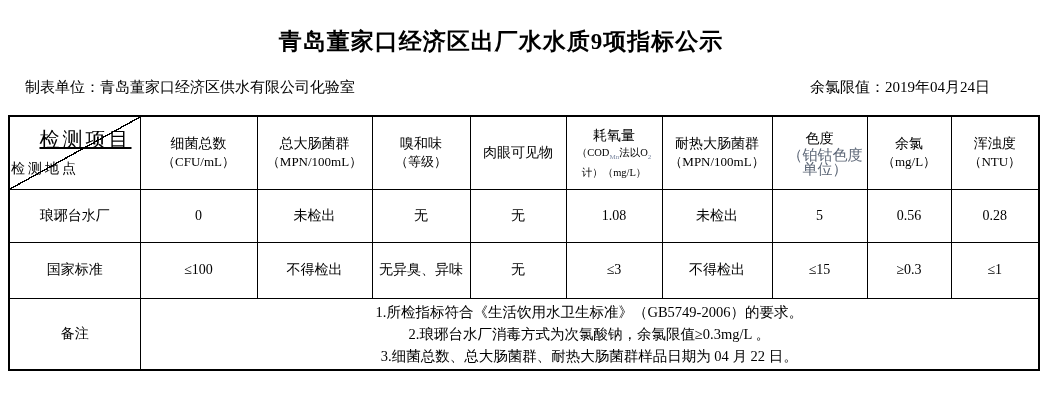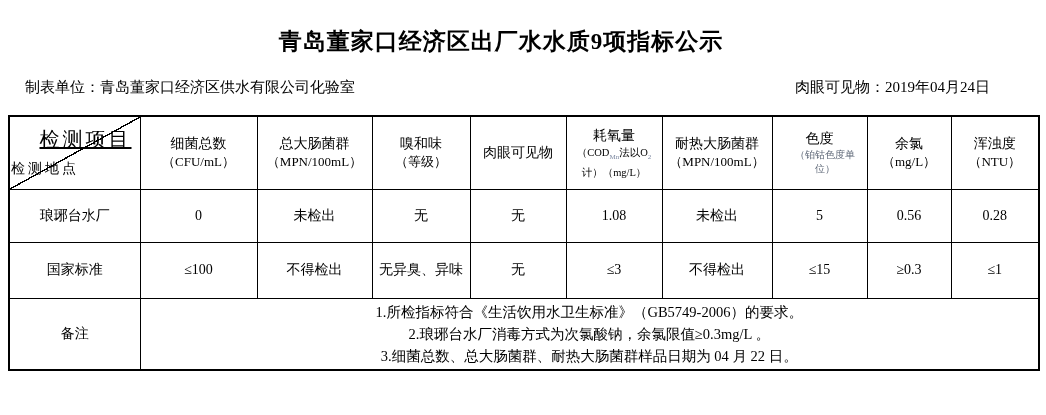--- a/index.html
+++ b/index.html
@@ -43,21 +43,21 @@
     padding: 2px;
     overflow: hidden;
   }
   tr.header-row td { height: 73px; }
   tr.data-row-1 td { height: 53px; }
   tr.data-row-2 td { height: 56px; }
   tr.remarks-row td { height: 69px; }
 
   .hdr-name { font-size: 14px; line-height: 19px; }
   .hdr-unit { font-size: 13px; line-height: 18px; text-align: center; }
-  .hdr-unit-small { font-size: 10px; line-height: 14px; color: #5c6676; margin-left: 11px; }
+  .hdr-unit-small { font-size: 15px; line-height: 14px; color: #5c6676; margin-left: 11px; }
   .cod-unit { font-size: 10.5px; line-height: 15px; }
   .cod-sub {
     font-size: 7px; vertical-align: sub; color: #7b87a0;
   }
 
   
   td.corner-cell {
     position: relative;
     padding: 0;
     background-image: linear-gradient(to bottom right,
@@ -82,21 +82,21 @@
 </style>
 </head>
 <body>
 
 <div class="page">
 
   <div class="title">青岛董家口经济区出厂水水质9项指标公示</div>
 
   <div class="meta-row">
     <span class="meta-left">制表单位：青岛董家口经济区供水有限公司化验室</span>
-    <span class="meta-right">肉眼可见物：2019年04月24日</span>
+    <span class="meta-right">余氯限值：2019年04月24日</span>
   </div>
 
   <table class="report">
     <colgroup>
       <col style="width:131px">
         <col style="width:117px">
         <col style="width:115px">
       <col style="width:98px">
         <col style="width:96px">
         <col style="width:96px">

